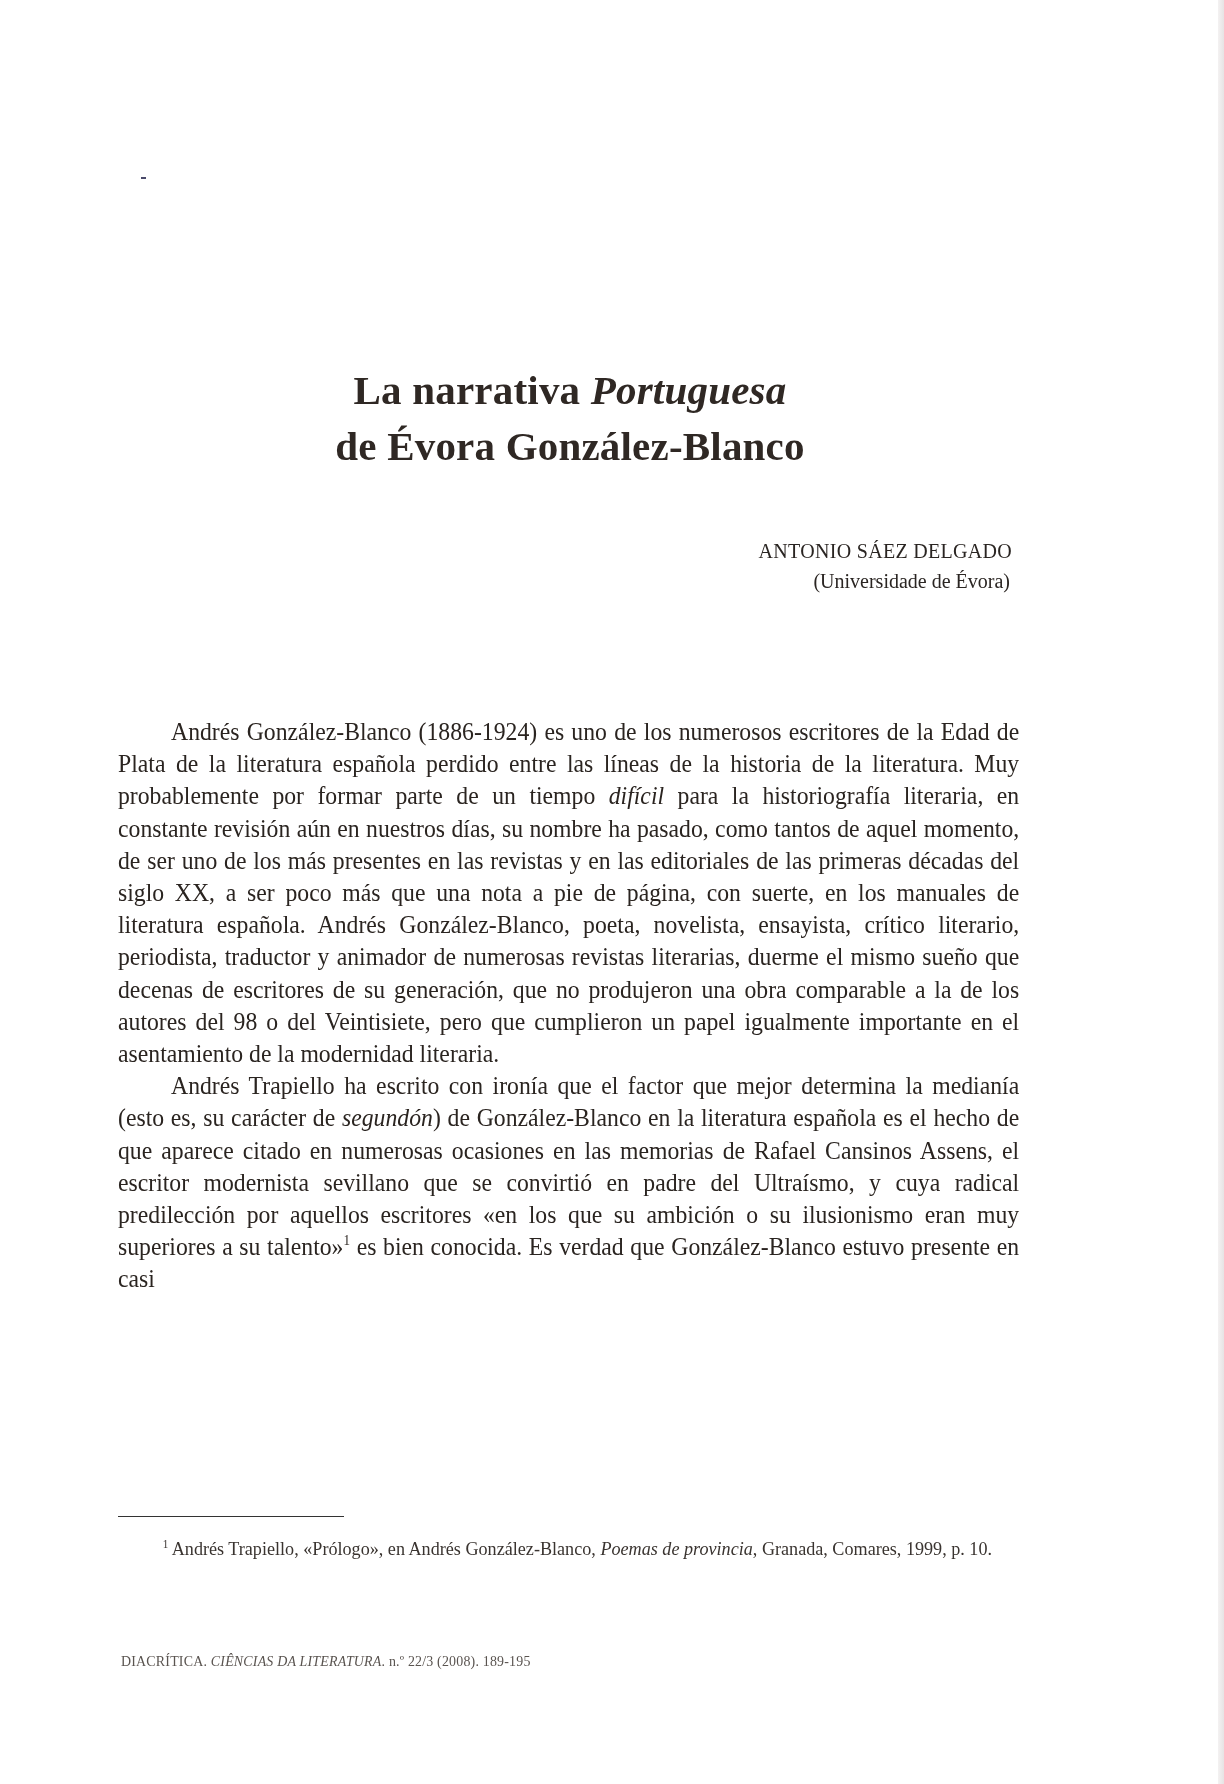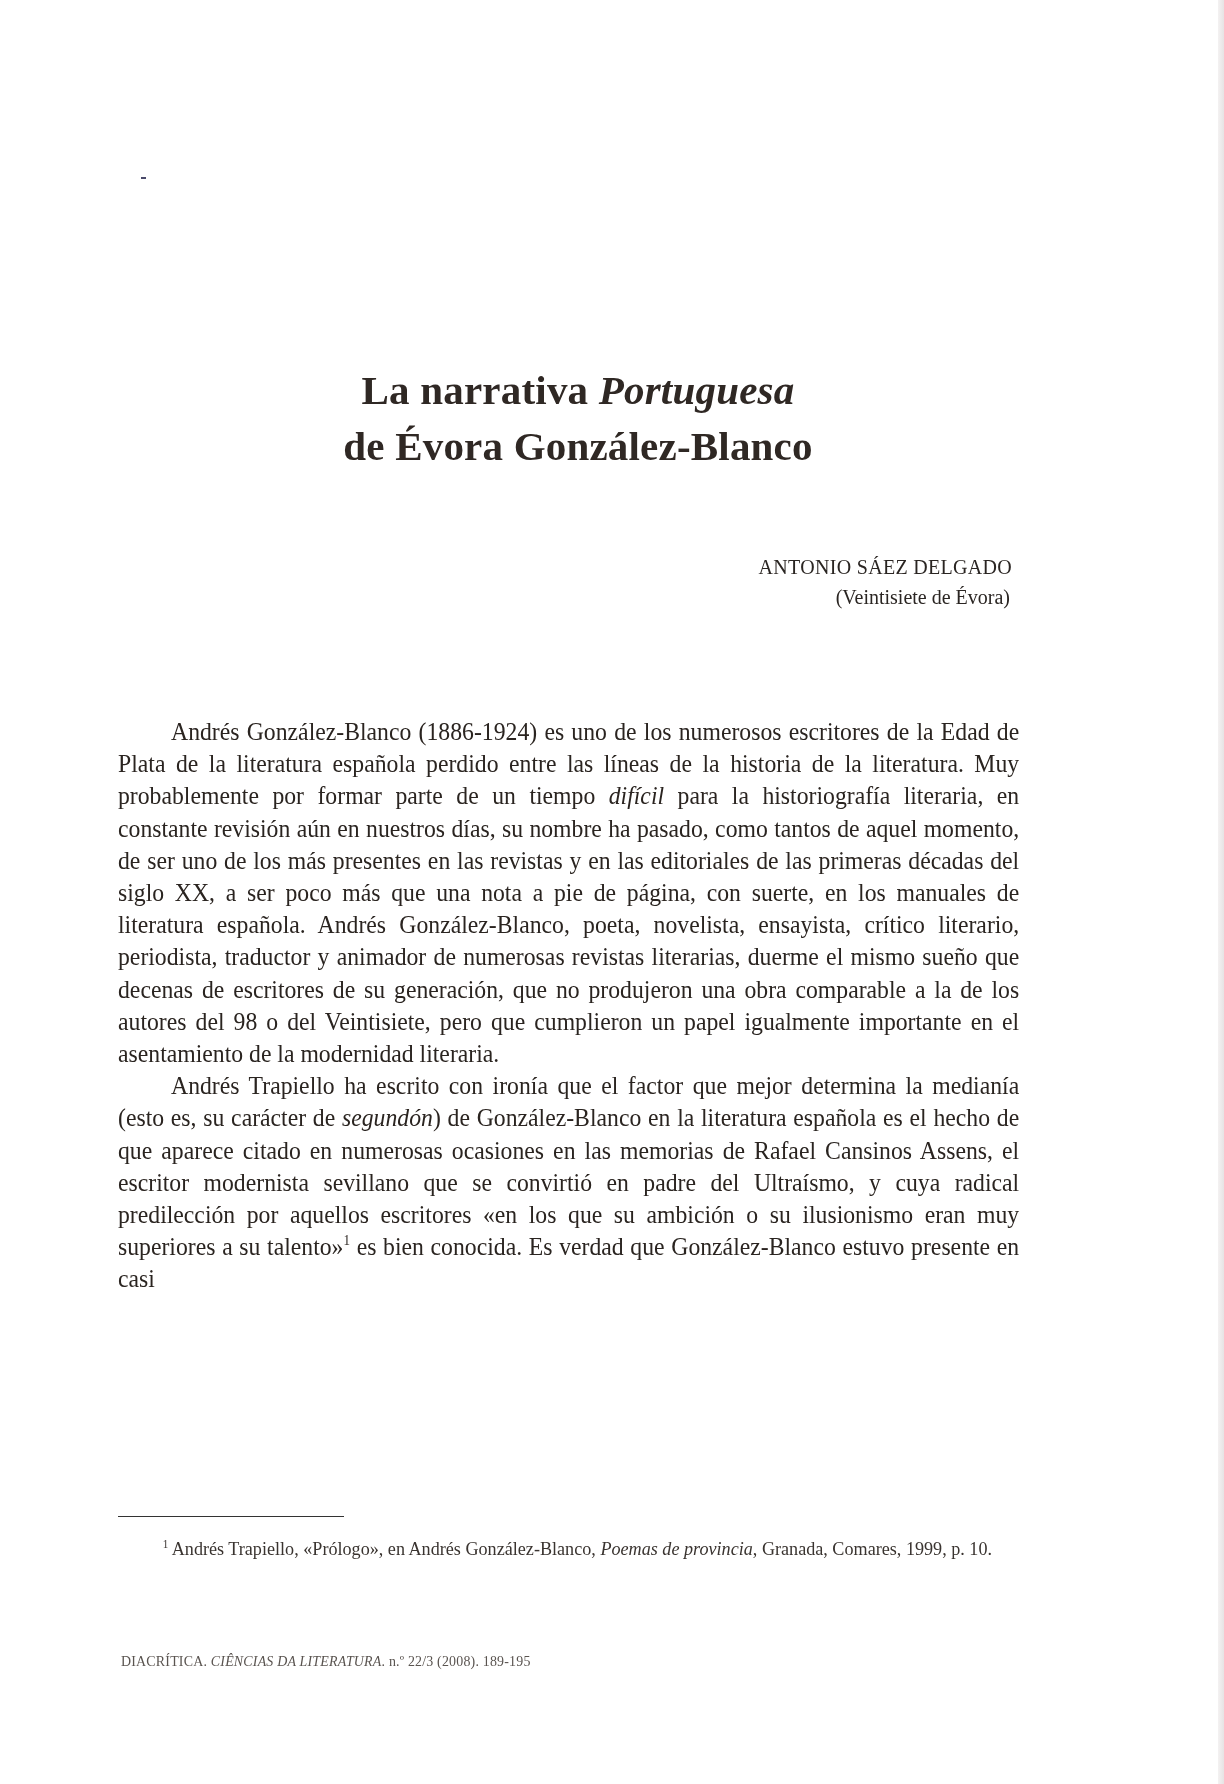--- a/index.html
+++ b/index.html
@@ -35,36 +35,35 @@
       position: absolute;
       left: 0;
       width: 1140px;
       top: 362px;
       text-align: center;
       font-weight: bold;
       font-size: 41px;
       line-height: 56px;
       color: #2f2824;
       letter-spacing: 0.2px;
-      padding-left: 8px;
     }
     .title .ital {
       font-style: italic;
     }
     .author-block {
       position: absolute;
       left: 600px;
       width: 412px;
       top: 536px;
       text-align: right;
       font-size: 20px;
       line-height: 30px;
       color: #2a2522;
     }
-    .author-name { letter-spacing: 0.3px; margin-top: 16px; }
+    .author-name { letter-spacing: 0.3px; }
     .affil { padding-right: 2px; }
     .body-text {
       position: absolute;
       left: 118px;
       width: 901px;
       top: 716px;
       font-size: 25.5px;
       line-height: 32.2px;
       text-align: justify;
       color: #2a2420;
@@ -128,21 +127,21 @@
 
 <h1 class="title" style="margin:0;">
   <div>
     <span>La narrativa </span><span class="ital">Portuguesa</span>
   </div>
   <div>de Évora González-Blanco</div>
 </h1>
 
 <div class="author-block">
   <div class="author-name">ANTONIO SÁEZ DELGADO</div>
-  <div class="affil">(Veintisiete de Évora)</div>
+  <div class="affil">(Universidade de Évora)</div>
 </div>
 
 <div class="body-text">
   <p><span>Andrés González-Blanco (1886-1924) es uno de los numerosos escritores de la Edad de Plata de la literatura española perdido entre las líneas de la historia de la literatura. Muy probablemente por formar parte de un tiempo </span><i>difícil</i><span> para la historiografía literaria, en constante revisión aún en nuestros días, su nombre ha pasado, como tantos de aquel momento, de ser uno de los más presentes en las revistas y en las editoriales de las primeras décadas del siglo XX, a ser poco más que una nota a pie de página, con suerte, en los manuales de literatura española. Andrés González-Blanco, poeta, novelista, ensayista, crítico literario, periodista, traductor y animador de numerosas revistas lite­rarias, duerme el mismo sueño que decenas de escritores de su gene­ración, que no produjeron una obra comparable a la de los autores del 98 o del Veintisiete, pero que cumplieron un papel igualmente impor­tante en el asentamiento de la modernidad literaria.</span></p>
   <p><span>Andrés Trapiello ha escrito con ironía que el factor que mejor determina la medianía (esto es, su carácter de </span><i>segundón</i><span>) de González-Blanco en la literatura española es el hecho de que aparece citado en numerosas ocasiones en las memorias de Rafael Cansinos Assens, el escritor modernista sevillano que se convirtió en padre del Ultraísmo, y cuya radical predilección por aquellos escritores «en los que su ambición o su ilusionismo eran muy superiores a su talento»</span><sup>1</sup><span> es bien conocida. Es verdad que González-Blanco estuvo presente en casi</span></p>
 </div>
 
 <div class="footnote-rule"></div>
 
 <div class="footnote">

